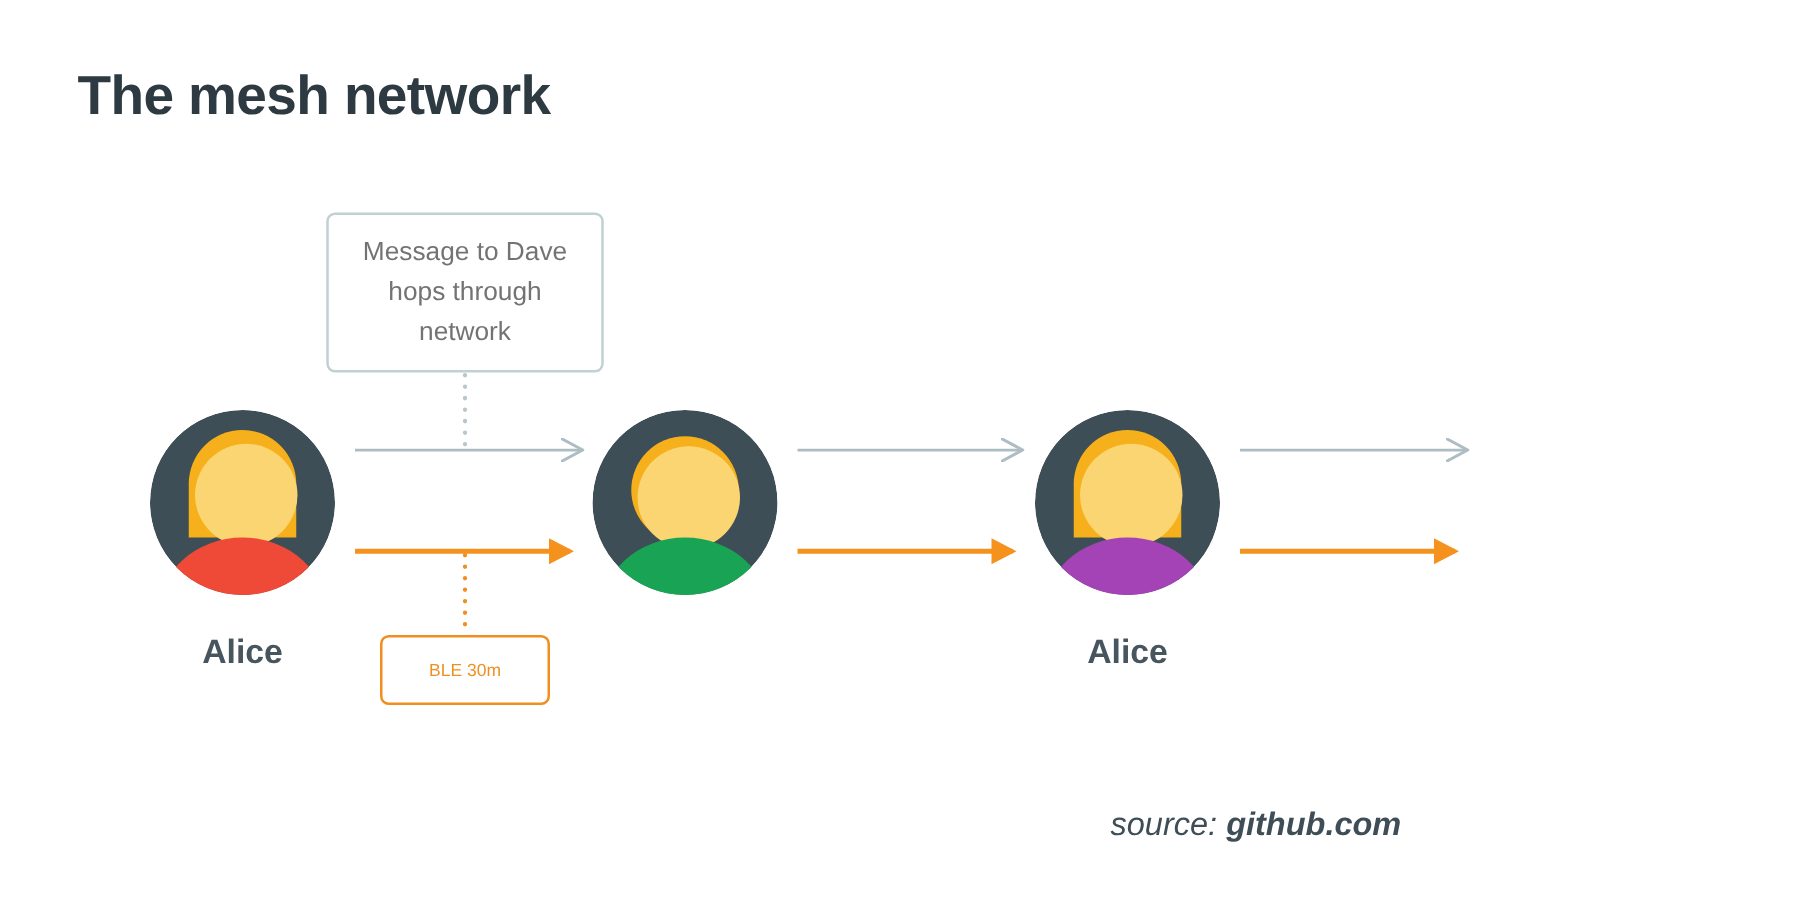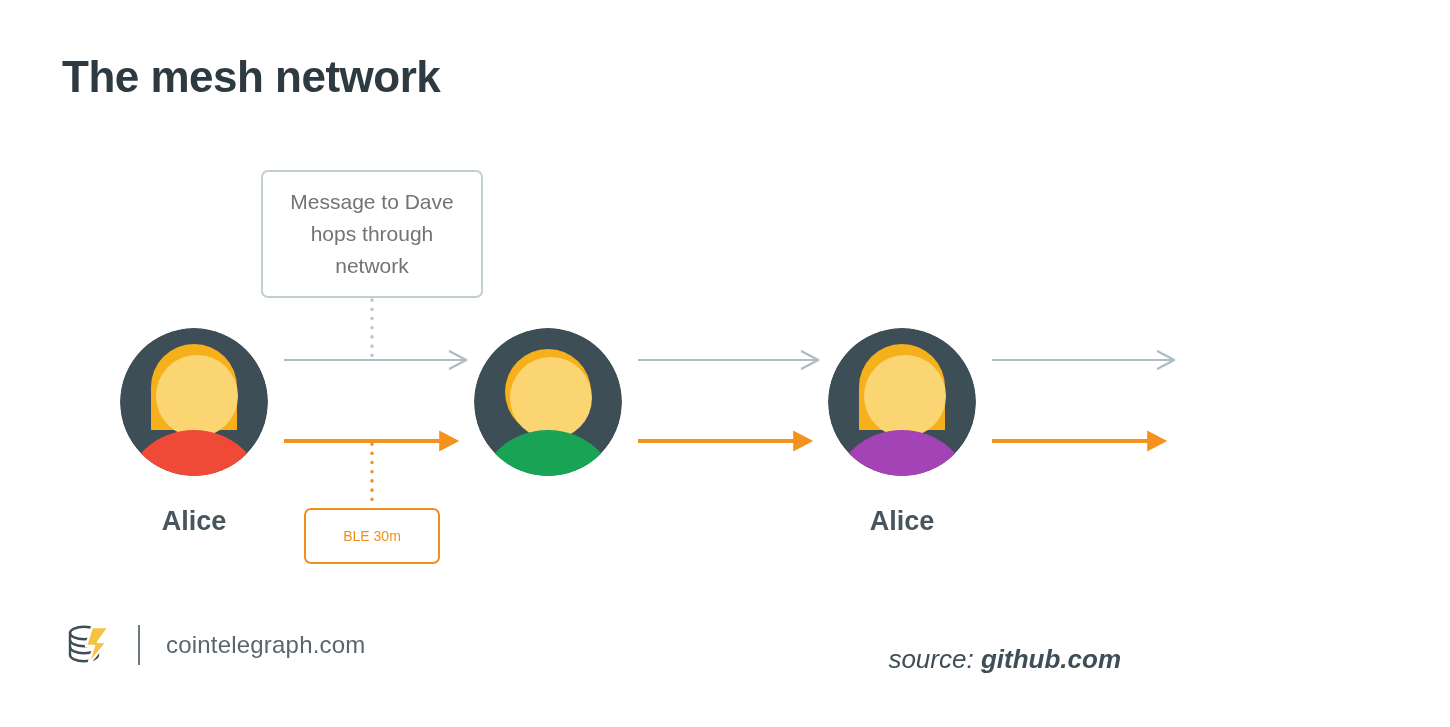--- a/index.html
+++ b/index.html
@@ -212,32 +212,19 @@
   <div class="node" style="left:828px; top:328px;">
     <div class="node-label">Alice</div>
   </div>
   <div class="node" style="left:1183px; top:328px;">
     <div class="node-label">Dave</div>
   </div>
 
   <div class="callout" id="message-callout">Message to Dave hops through network</div>
   <div class="callout" id="ble-callout">BLE 30m</div>
 
-  <div id="footer-left">
-    <svg id="brand-logo" viewBox="0 0 52 52" xmlns="http://www.w3.org/2000/svg">
-      <g fill="none" stroke="#3f4e56" stroke-width="2.4">
-        <ellipse cx="22" cy="14" rx="14" ry="6.2"></ellipse>
-        <path d="M8,14 L8,36 A14,6.2 0 0 0 36,36 L36,14"></path>
-        <path d="M8,21 A14,6.2 0 0 0 36,21"></path>
-        <path d="M8,28 A14,6.2 0 0 0 36,28"></path>
-      </g>
-      <path d="M30,8 L47,8 L36,23 L45,23 L26,46 L32,27 L24,27 Z" fill="#f5c242" stroke="#ffffff" stroke-width="2.4" stroke-linejoin="round"></path>
-    </svg>
-    <div id="footer-divider"></div>
-    <div id="brand-name">cointelegraph.com</div>
-  </div>
 
   <div id="footer-right">
     <span>source:</span>
     <span id="source-value">github.com</span>
   </div>
 
 </div>
 
 </body></html>

